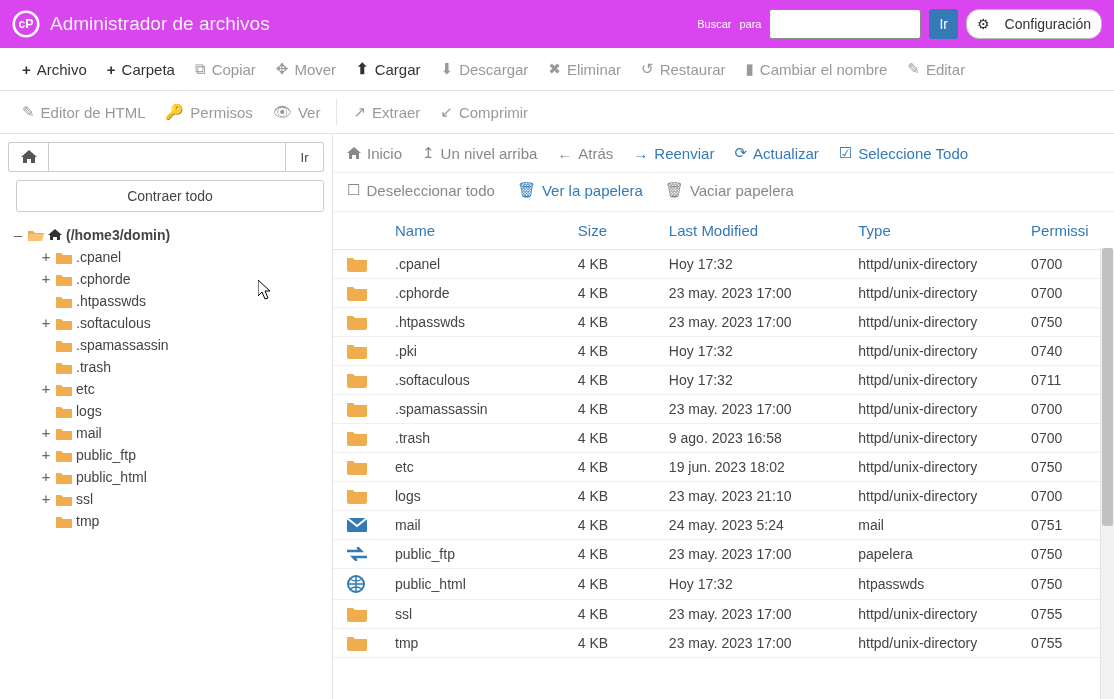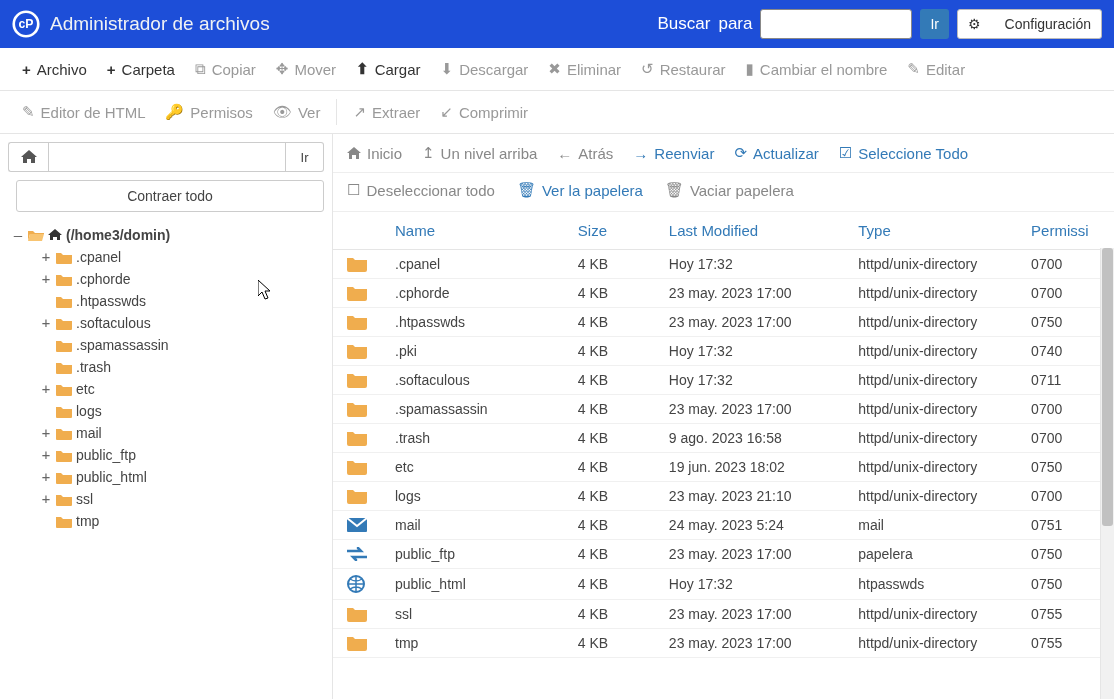--- a/index.html
+++ b/index.html
@@ -1,28 +1,28 @@
 <!DOCTYPE html>
 <html><head>
 <meta charset="utf-8">
 <style>
   * { box-sizing: border-box; margin: 0; padding: 0; }
   body { font-family: -apple-system, BlinkMacSystemFont, "Segoe UI", Arial, sans-serif; font-size: 13px; color: #333; background: #fff; width: 1114px; height: 699px; overflow: hidden; }
   
   
-  .header { background: #1d4ed8; color: #fff; height: 48px; display: flex; align-items: center; padding: 0 12px; gap: 12px; }
+  .header { background: #d946ef; color: #fff; height: 48px; display: flex; align-items: center; padding: 0 12px; gap: 12px; }
   .header .logo-area { display: flex; align-items: center; gap: 10px; flex: 0 0 auto; }
   .header .title { font-size: 19px; font-weight: 400; color: #f0f2f4; }
   .header .spacer { flex: 1; }
   .header .search-area { display: flex; align-items: center; gap: 8px; }
-  .header .search-label { font-size: 17px; color: #fff; }
+  .header .search-label { font-size: 11px; color: #fff; }
   .header select { background: #fff; border: 1px solid #aaa; border-radius: 3px; padding: 4px 20px 4px 8px; font-size: 14px; height: 30px; min-width: 140px; }
   .header input[type=text] { height: 30px; width: 152px; border: 1px solid #888; border-radius: 3px; padding: 4px 6px; font-size: 14px; }
   .header .go-btn { background: #337ab7; color: #fff; border: none; border-radius: 3px; height: 30px; padding: 0 10px; font-size: 14px; cursor: pointer; }
-  .header .config-btn { background: #fff; color: #333; border: 1px solid #bbb; border-radius: 3px; height: 30px; padding: 0 10px; font-size: 14px; cursor: pointer; display:flex; align-items:center; gap:24px; }
+  .header .config-btn { background: #fff; color: #333; border: 1px solid #bbb; border-radius: 13px; height: 30px; padding: 0 10px; font-size: 14px; cursor: pointer; display:flex; align-items:center; gap:15px; }
   .header .gear-ico::before { content: "\2699"; font-size: 14px; }
 
   
   .toolbar { display: flex; flex-wrap: wrap; align-items: center; padding: 6px 12px; border-bottom: 1px solid #e5e5e5; gap: 4px 0; }
   .toolbar .tb-btn { display: inline-flex; align-items: center; gap: 6px; padding: 6px 10px; font-size: 15px; color: #999; cursor: pointer; border-radius: 3px; }
   .toolbar .tb-btn.active { color: #333; }
   .toolbar .tb-sep { width: 1px; height: 26px; background: #e5e5e5; margin: 0 6px; }
 
   
   .main { display: flex; height: calc(699px - 48px - 74px); }

